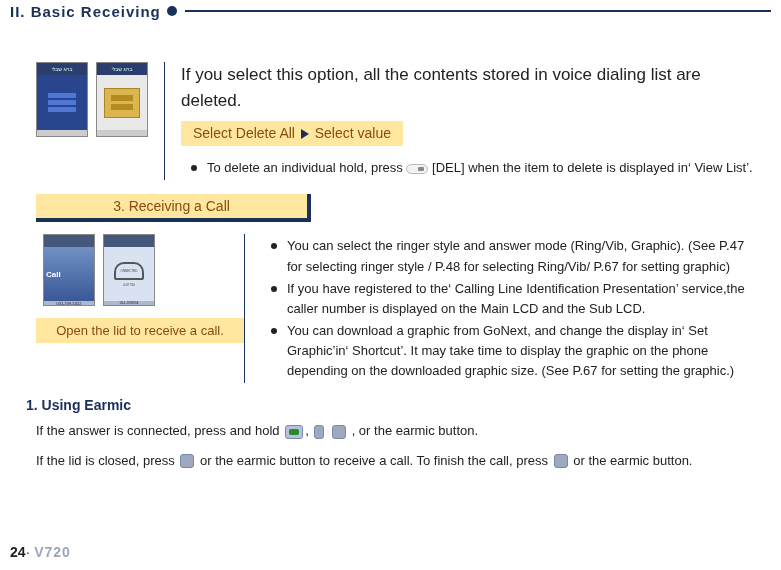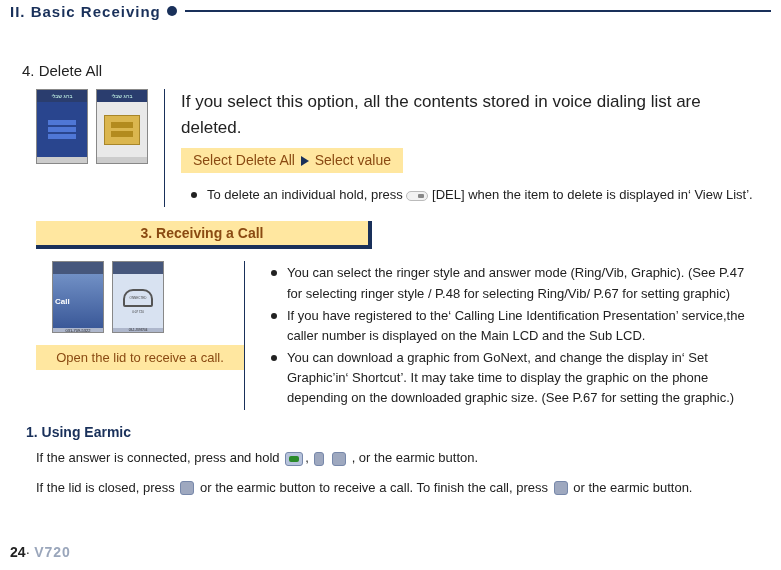--- a/index.html
+++ b/index.html
@@ -23,24 +23,24 @@
   .vrule { width: 1px; background: #19305a; align-self: stretch; margin-right: 16px; }
   .righttext { flex: 1; }
   .para { font-size: 17px; color: #222; margin-bottom: 8px; line-height: 1.5; }
   .highlight-bar { background: #ffe7a0; color: #8a4a12; font-size: 14px; padding: 4px 12px; display: inline-block; margin-bottom: 10px; }
   .highlight-bar .tri { display: inline-block; vertical-align: middle; }
   .bullet-row { display: flex; align-items: flex-start; margin: 2px 0 2px 10px; line-height: 1.55; }
   .bullet-dot { width: 6px; height: 6px; border-radius: 50%; background: #222; margin-top: 7px; margin-right: 10px; flex: 0 0 auto; }
   .bullet-text { flex: 1; font-size: 13px; color: #222; }
   .dot-icon { display: inline-block; width: 22px; height: 10px; background: #f2f2f2; border: 1px solid #bbb; border-radius: 5px; vertical-align: middle; position: relative; }
   .dot-icon::after { content: ""; position: absolute; right: 3px; top: 2px; width: 6px; height: 4px; background: #888; border-radius: 1px; }
-  .section-bar { width: 336px; margin: 14px 0 12px 14px; position: relative; font-weight: bold; }
+  .section-bar { width: 275px; margin: 14px 0 12px 14px; position: relative; }
   .section-bar-inner { background: #ffe7a0; color: #8a4a12; font-size: 14px; text-align: center; padding: 4px 8px; border-bottom: 4px solid #19305a; border-right: 4px solid #19305a; }
   .row2 { display: flex; align-items: flex-start; margin-top: 4px; }
-  .thumbs2 { display: flex; gap: 8px; margin-right: 16px; margin-left: 30px; }
+  .thumbs2 { display: flex; gap: 8px; margin-right: 16px; margin-left: 21px; }
   .thumb2 { width: 52px; height: 72px; border: 1px solid #888; background: #eef; position: relative; overflow: hidden; }
   .thumb2a-top { height: 12px; background: #46577c; }
   .thumb2a-body { height: 54px; background: linear-gradient(#7190c5, #3a5898); display: flex; align-items: center; }
   .thumb2a-body .calltxt { color: #fff; font-size: 8px; font-weight: bold; padding-left: 2px; }
   .thumb2a-foot { height: 8px; background: #aeb7cc; font-size: 4px; text-align: center; color: #222; }
   .thumb2b-body { height: 54px; background: #d8e2f1; display: flex; flex-direction: column; align-items: center; justify-content: center; }
   .thumb2b-body .arc { width: 30px; height: 18px; border: 2px solid #555; border-radius: 10px 10px 2px 2px; display:flex; align-items:center; justify-content:center; font-size:3px; color:#444;}
   .thumb2b-foot { height: 8px; background: #aeb7cc; font-size: 3px; text-align: center; color: #222; }
   .caption-box { background: #ffe7a0; color: #8a4a12; font-size: 13px; text-align: center; padding: 5px 4px; width: 208px; margin: 12px 0 0 14px; }
   .blueheading { color: #19305a; font-size: 14px; font-weight: bold; margin: 14px 0 6px 4px; }
@@ -58,21 +58,20 @@
 <body>
 
 <div class="header">
   <span class="header-title">II. Basic Receiving</span>
   <span class="header-dot"></span>
   <span class="header-line"></span>
 </div>
 
 <div class="content">
 
-  <div class="subheading">4. Delete All</div>
 
   <div class="row1">
     <div class="thumbs">
       <div class="thumb">
         <div class="thumb-top">ברוג שבלי</div>
         <div class="thumb-body1">
           <div class="line"></div>
             <div class="line"></div>
             <div class="line"></div>
         </div>

